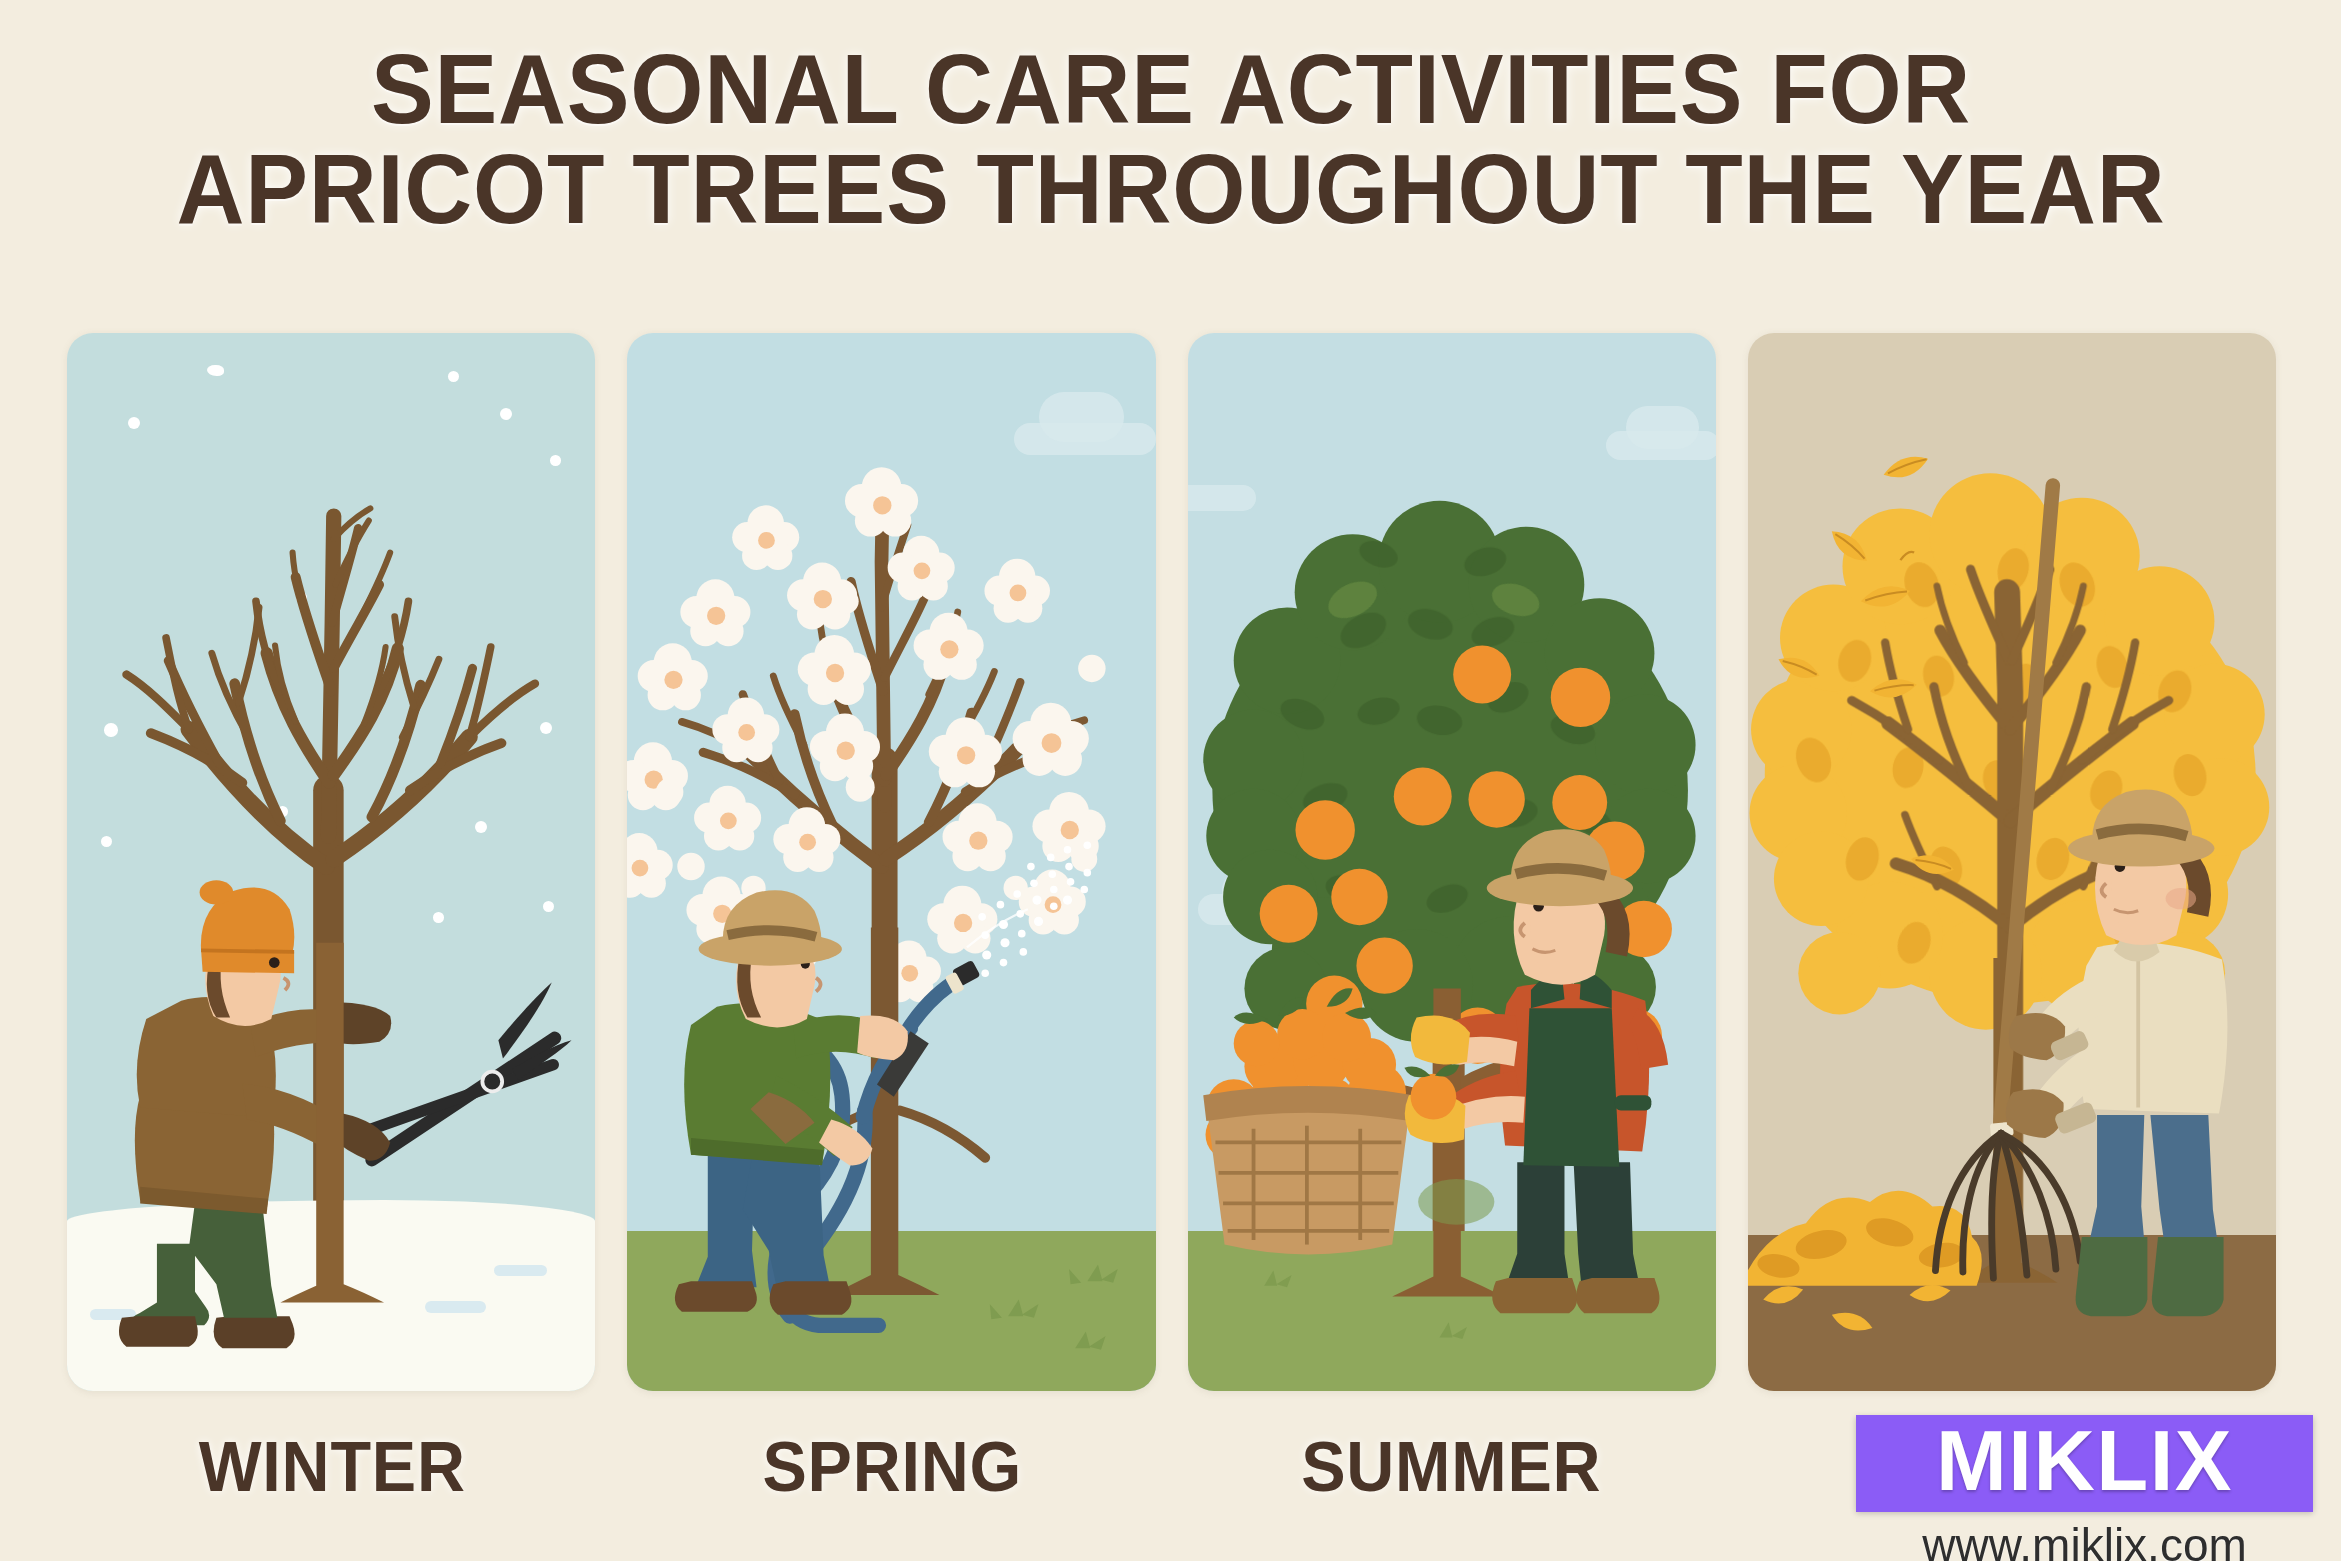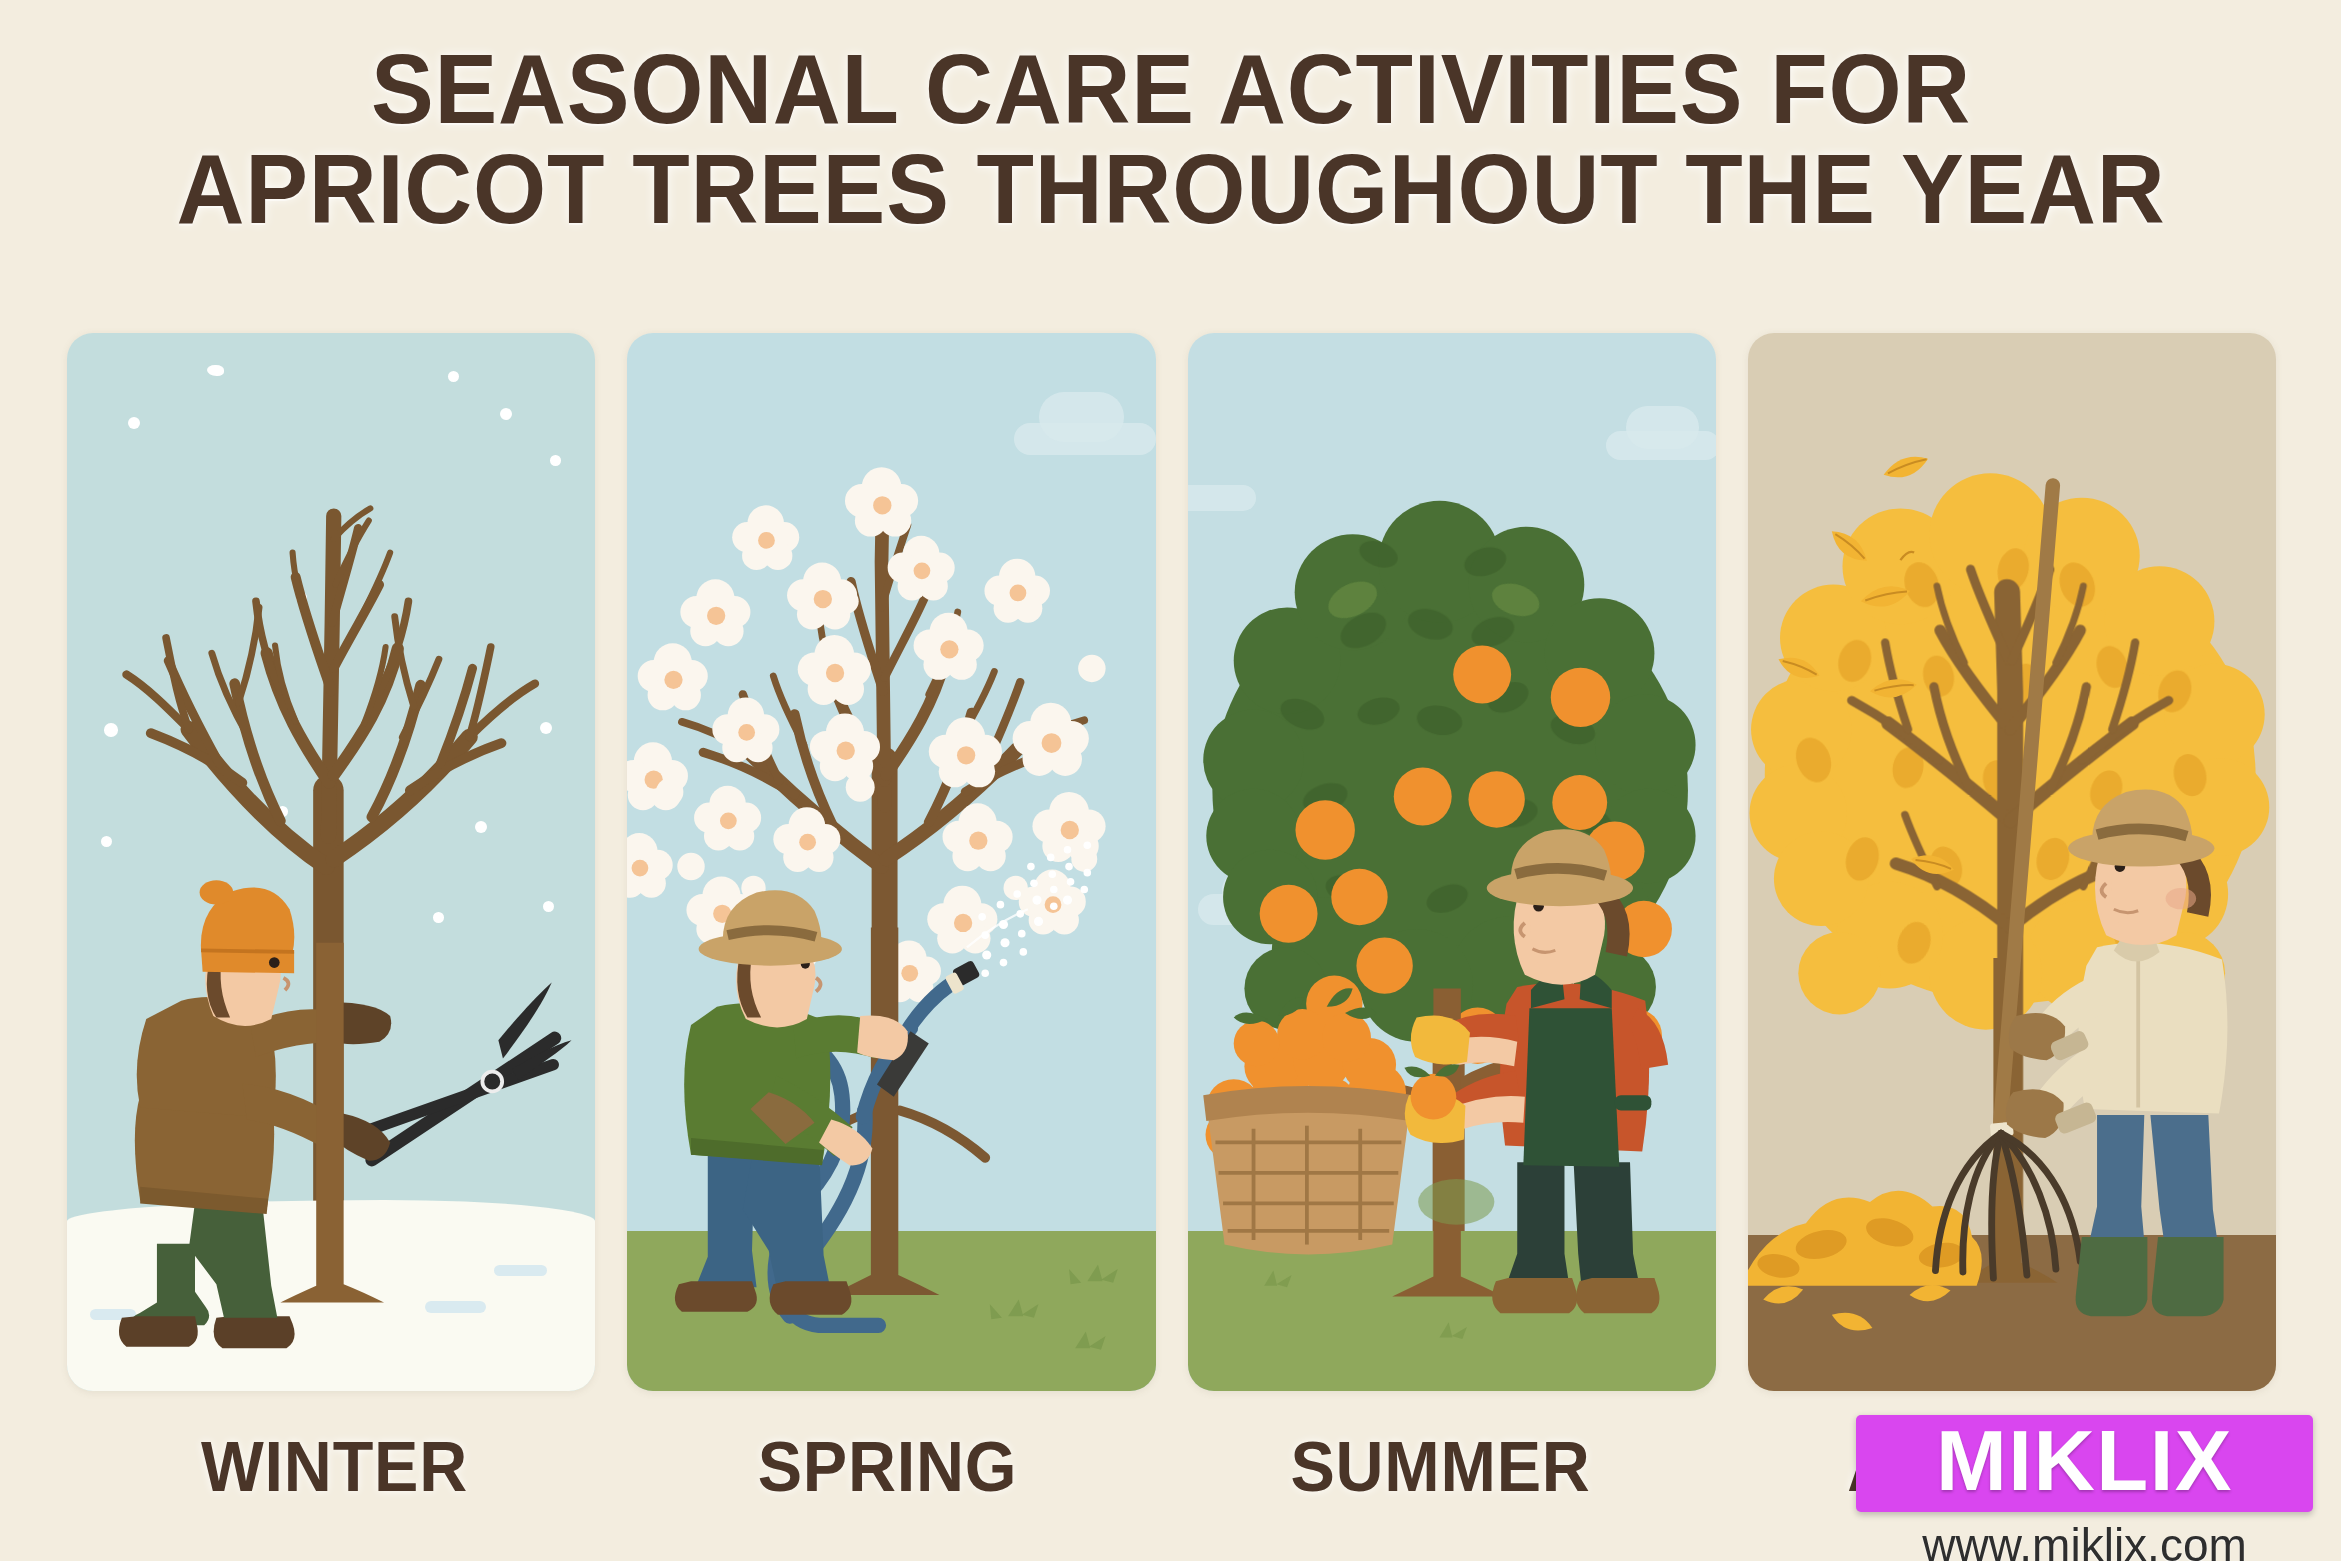--- a/index.html
+++ b/index.html
@@ -82,21 +82,21 @@
   .person-svg { position: absolute; left: 0; top: 0; width: 535px; height: 1058px; }
 
   
   #labels {
     position: absolute;
     top: 1432px;
     left: 67px;
     width: 2209px;
     height: 99px;
     display: flex;
-    gap: 18px;
+    gap: 29px;
   }
   .season-label {
     width: 535px;
     text-align: center;
     font-family: "Liberation Sans", sans-serif;
     font-weight: 700;
     font-size: 70px;
     letter-spacing: 0.8px;
     color: #4A3528;
     transform: scaleX(0.95);
@@ -107,22 +107,22 @@
   
   #watermark {
     position: absolute;
     left: 1856px;
     top: 1415px;
     width: 457px;
     text-align: center;
   }
   #watermark-badge {
     display: block;
-    background: #d946ef;
-    border-radius: 5px;
+    background: #8b5cf6;
+    border-radius: 0;
     padding: 3px 17px 7.6px;
     box-shadow: 0 2.3px 6.1px rgba(0,0,0,0.22);
   }
   #watermark-text {
     display: block;
     font-family: "Liberation Sans", sans-serif;
     font-weight: 700;
     font-size: 85px;
     color: #FFFFFF;
     letter-spacing: 1.5px;

